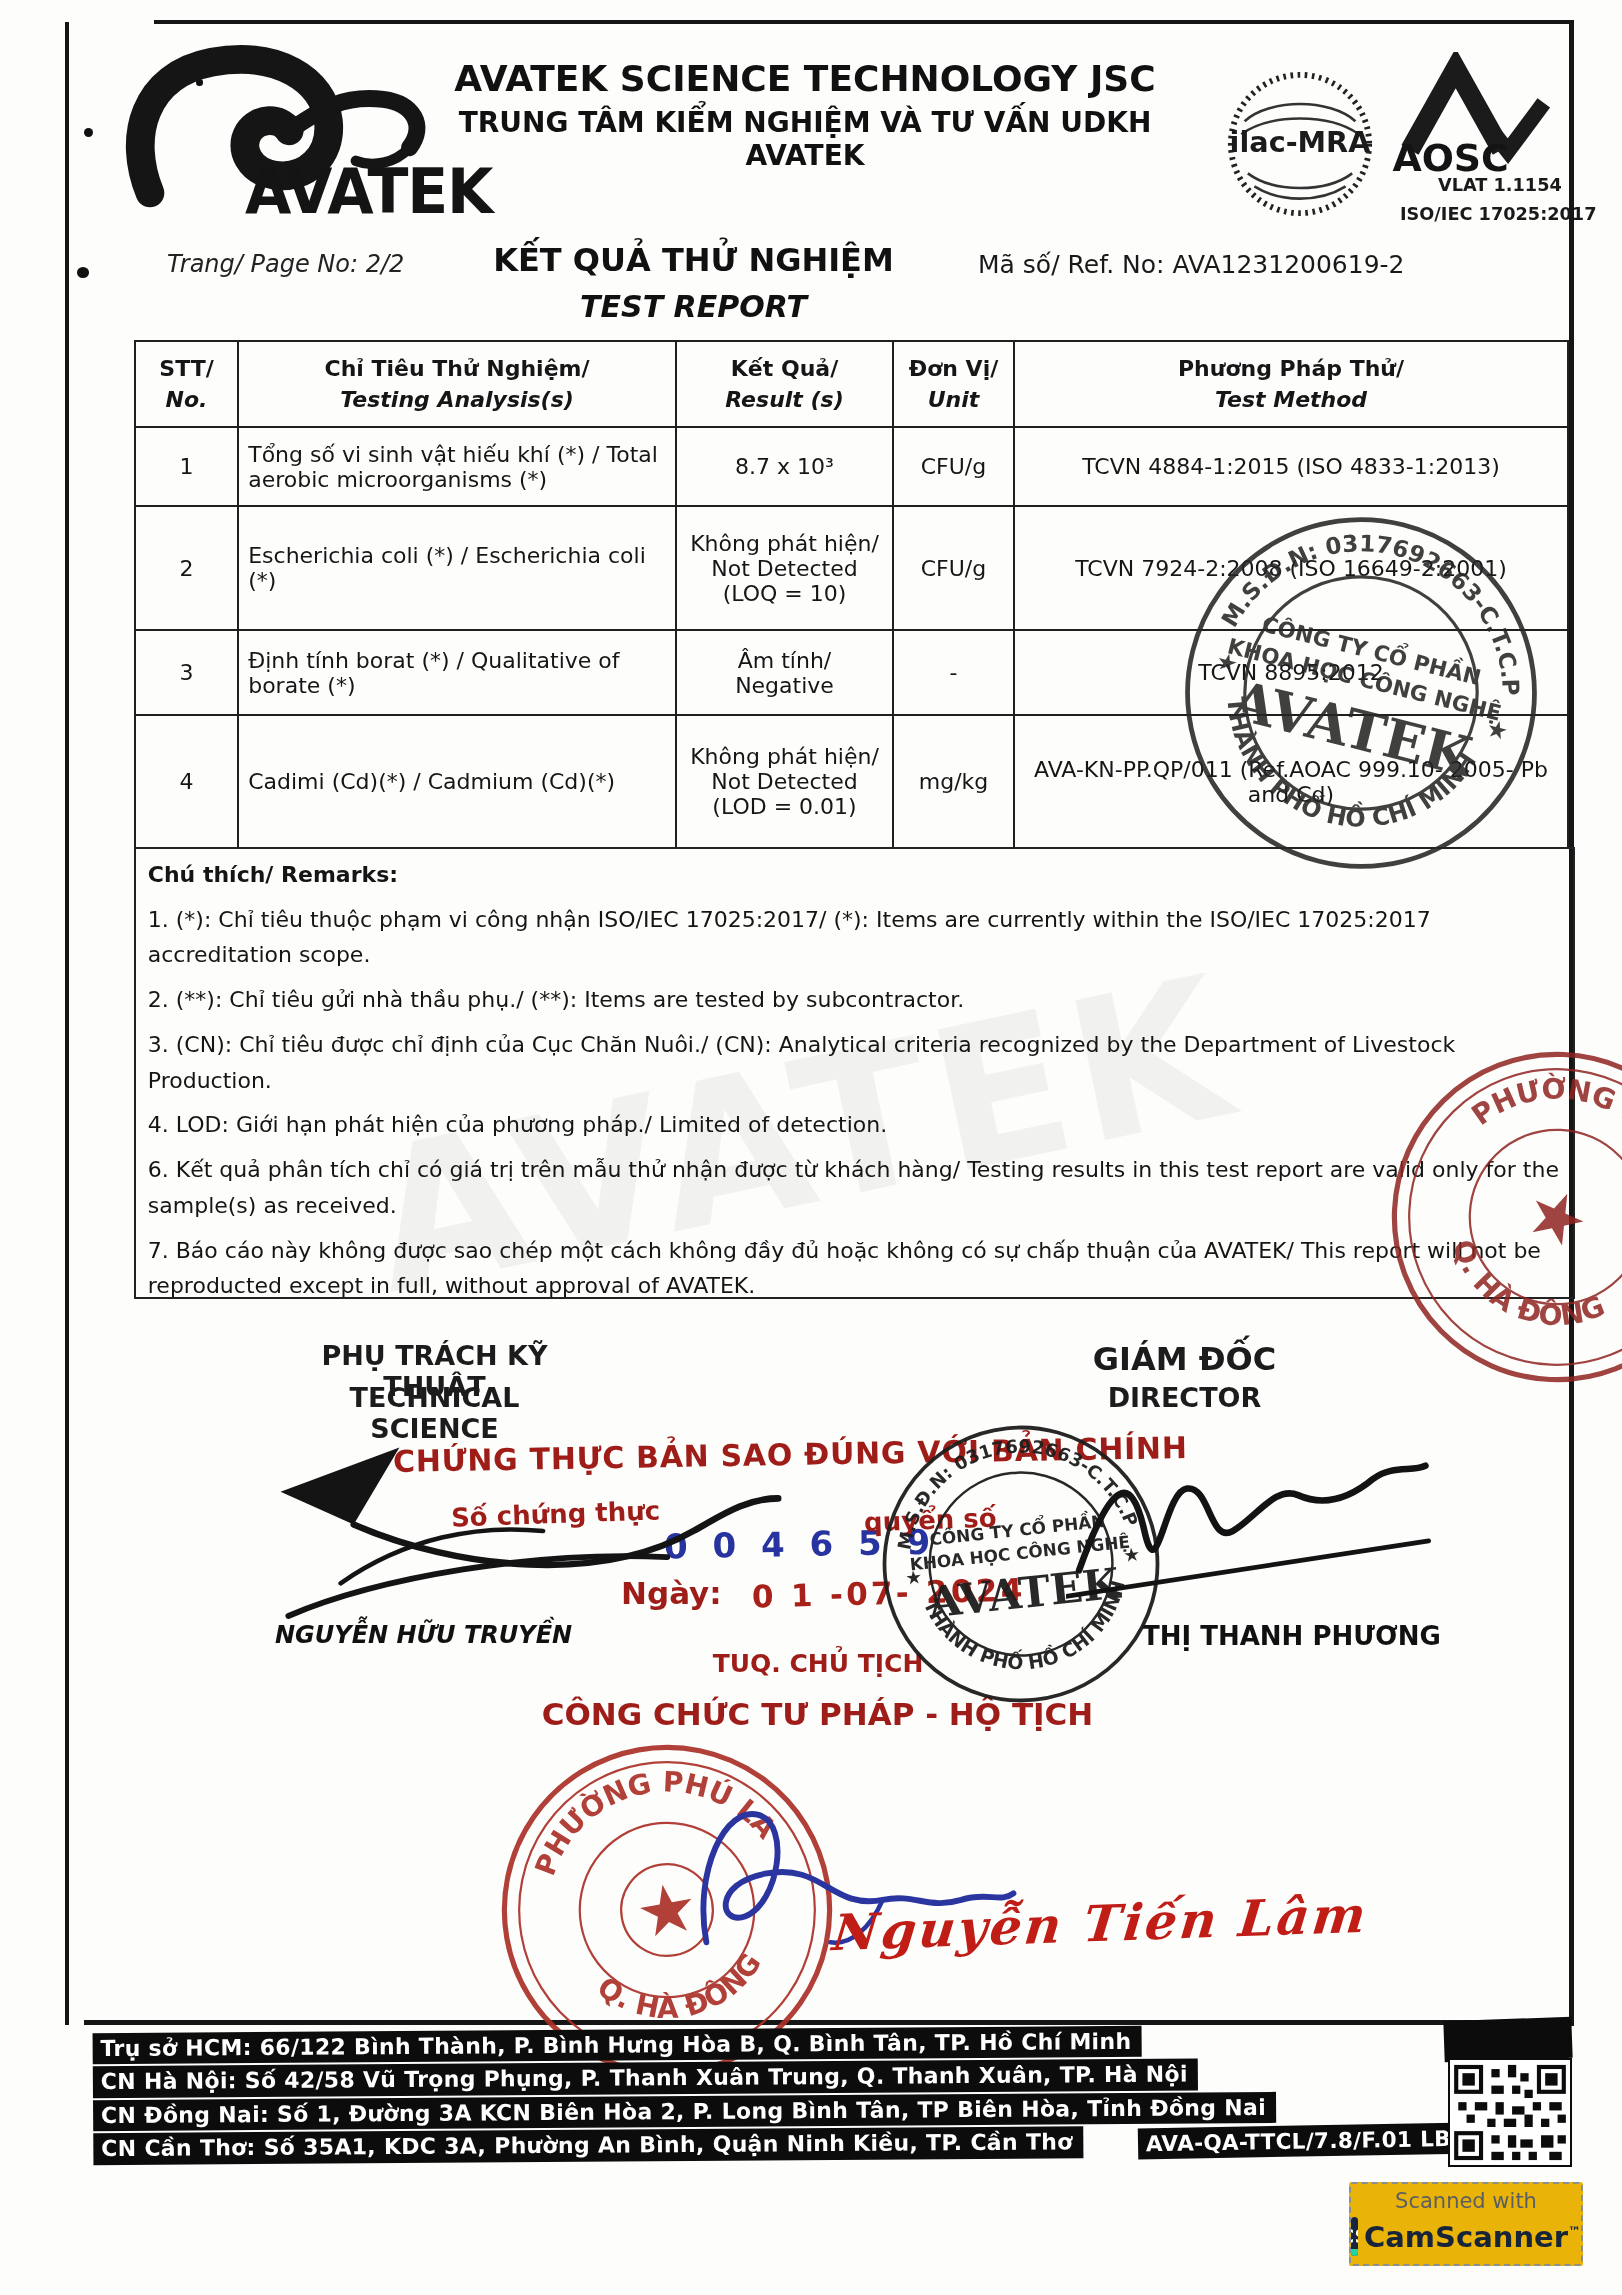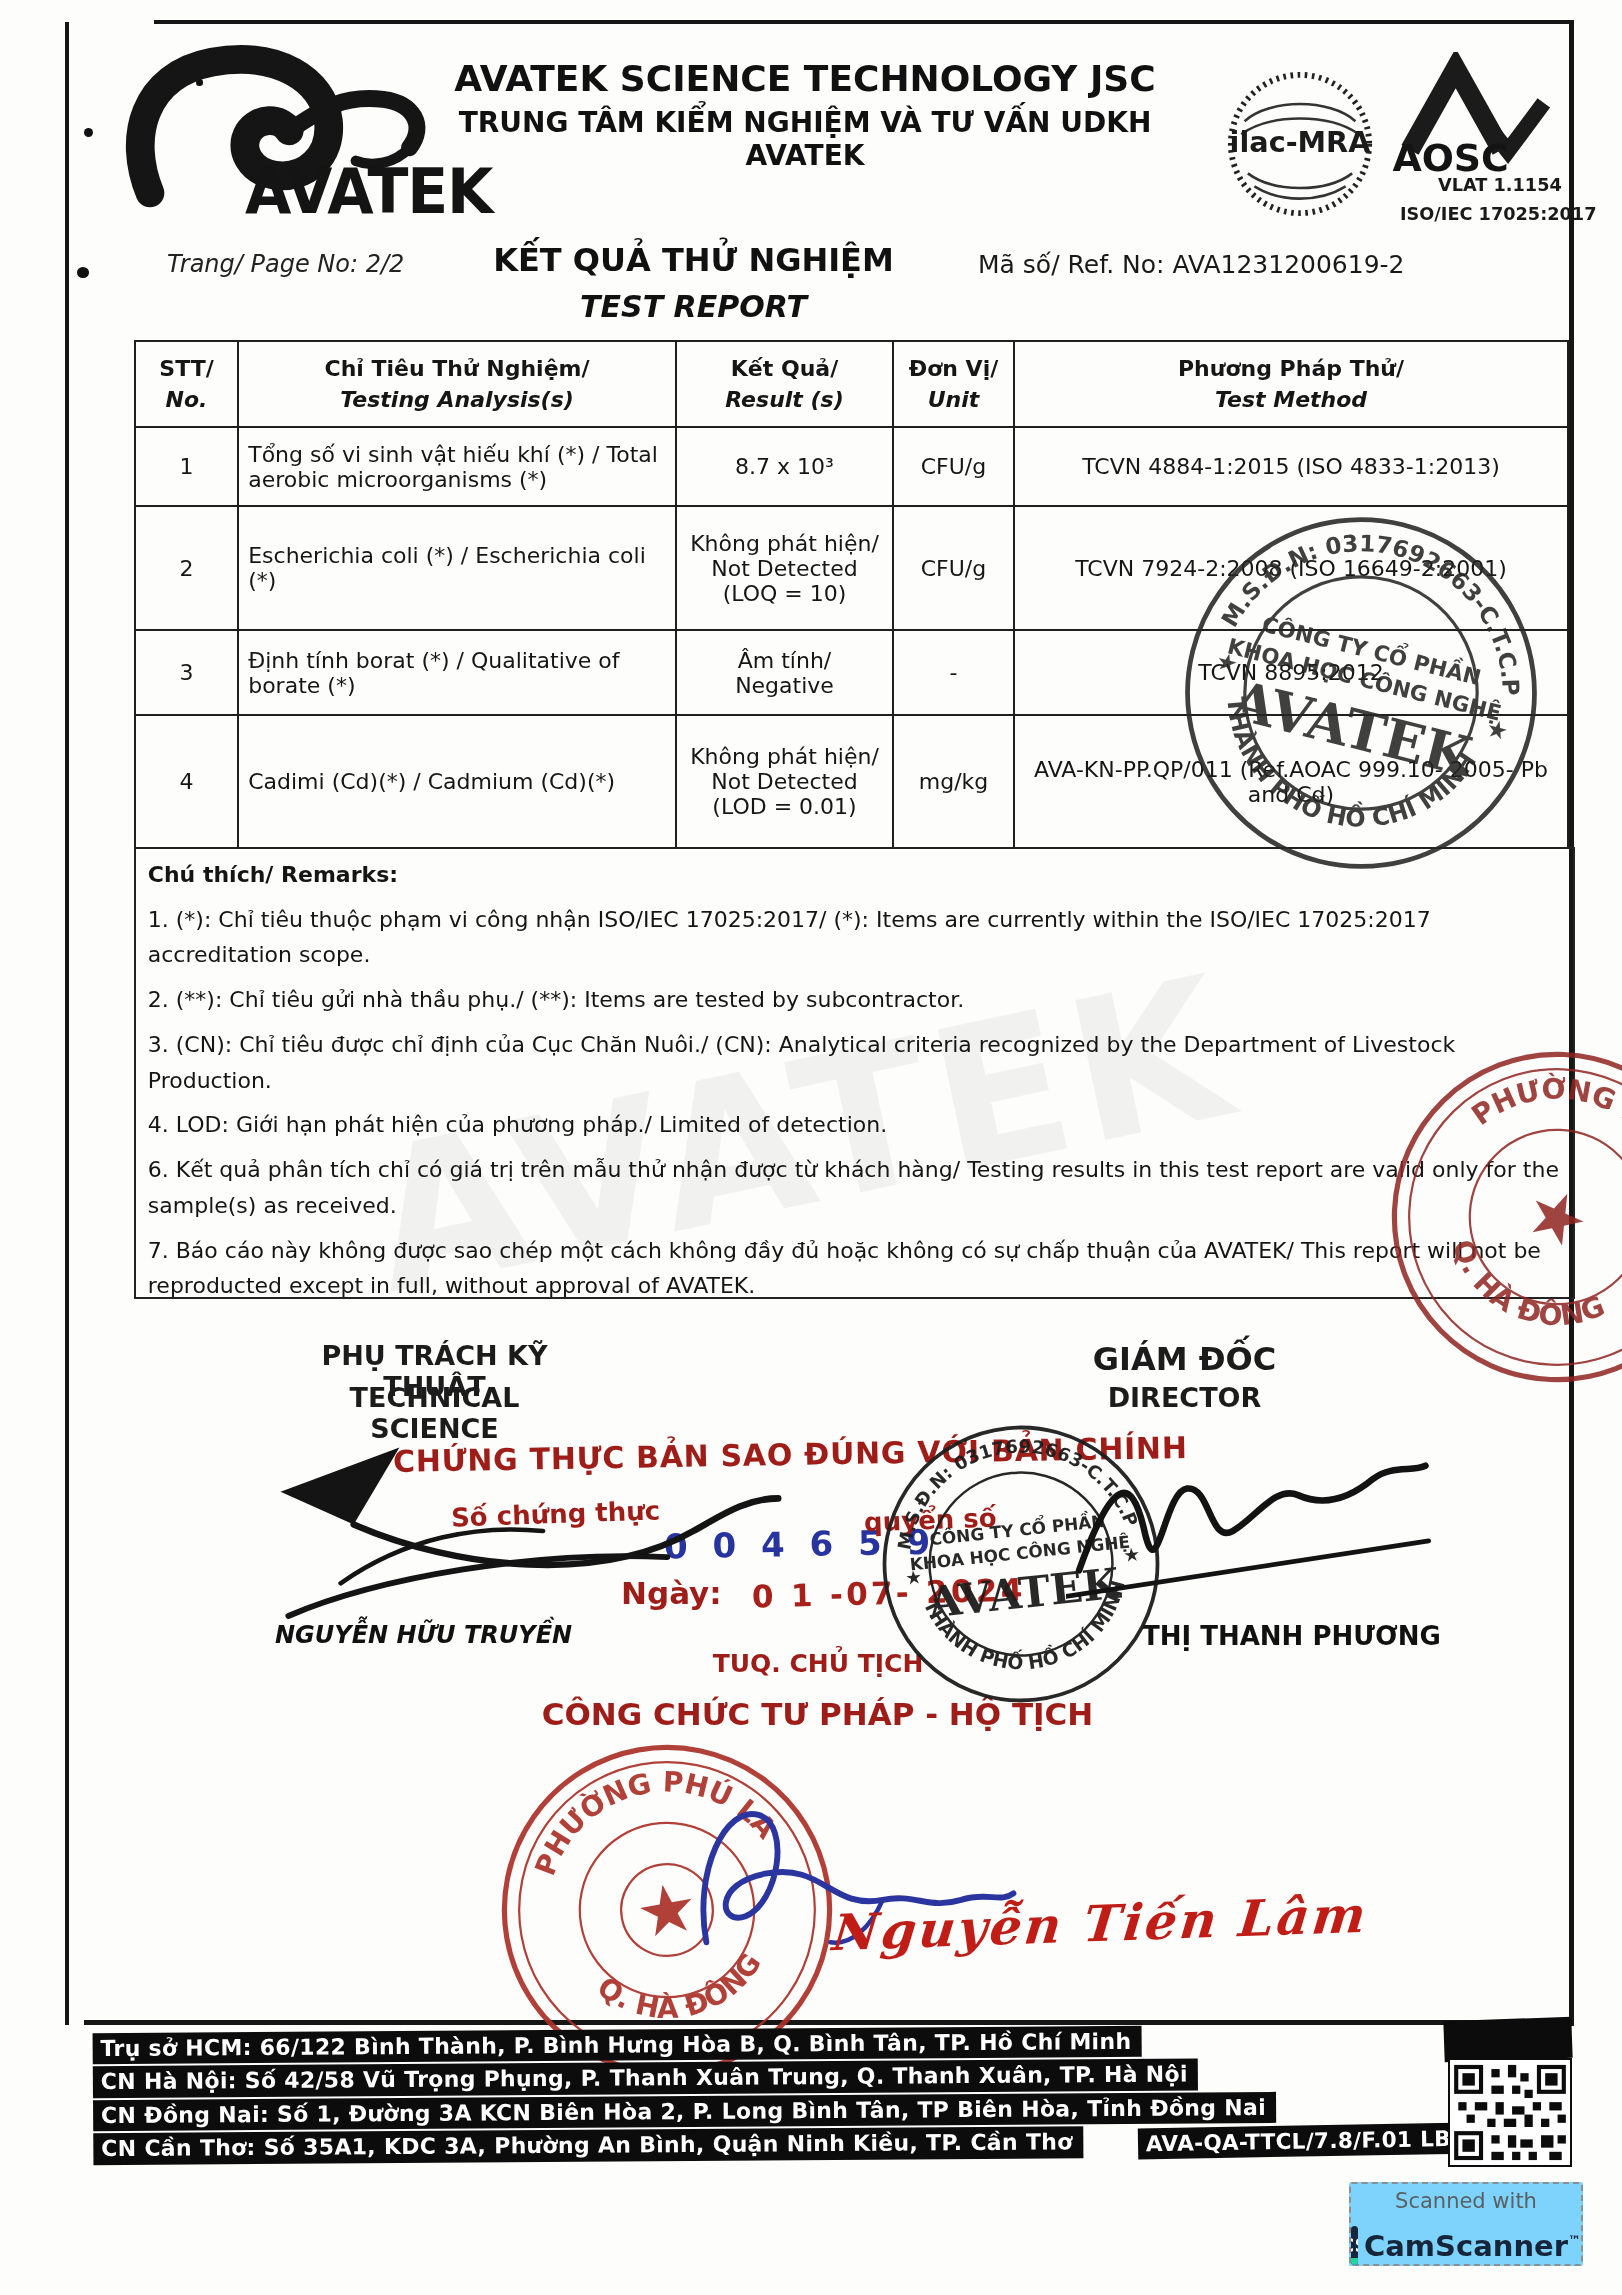--- a/index.html
+++ b/index.html
@@ -29,21 +29,21 @@
     font-size:22px;line-height:1.62;color:#151515;
   }
   .remark-item{margin-top:9.2px;}
   .footer-line{
     display:table;background:#0c0c0c;color:#fff;font-weight:bold;
     font-size:22px;padding:2.6px 10.5px 3.9px 7.9px;margin-bottom:2px;
     white-space:nowrap;letter-spacing:0.3px;
   }
   .stamp-svg{position:absolute;pointer-events:none;}
   .badge{
-    background:#7dd3fc;border:2px dashed #8a8f94;border-radius:2.6px;
+    background:#eab308;border:2px dashed #8a8f94;border-radius:2.6px;
   }
   .cs-icon{
     width:39px;height:39px;border-radius:7.9px;background:#16263c;
     display:inline-flex;align-items:center;justify-content:center;
     color:#fff;font-weight:bold;font-size:19.6px;position:relative;overflow:hidden;
     vertical-align:middle;
   }
   .cs-icon::after{
     content:"";position:absolute;left:0;right:0;bottom:0;height:7.2px;background:#21d4a4;
   }
@@ -325,21 +325,21 @@
       <rect x="26" y="18" width="2" height="2"></rect>
     <rect x="10" y="22" width="3" height="2"></rect>
       <rect x="15" y="22" width="2" height="2"></rect>
       <rect x="19" y="22" width="2" height="2"></rect>
       <rect x="24" y="22" width="3" height="2"></rect>
   </g>
 </svg>
 
 <div class="abs badge" style="left:1349px;top:2182px;width:230px;height:80px;">
   <div class="ctr" style="margin-top:5.2px;font-size:21px;color:#5a5f63;">Scanned with</div>
-  <div style="display:flex;align-items:center;justify-content:center;gap:6.5px;margin-top:13px;">
+  <div style="display:flex;align-items:center;justify-content:center;gap:6.5px;margin-top:4px;">
     <span class="cs-icon">
         <span>CS</span>
       </span>
     <span class="b" style="font-size:29px;color:#17253a;">
       <span>CamScanner</span><sup style="font-size:13px;">™</sup>
     </span>
   </div>
 </div>
 
 

